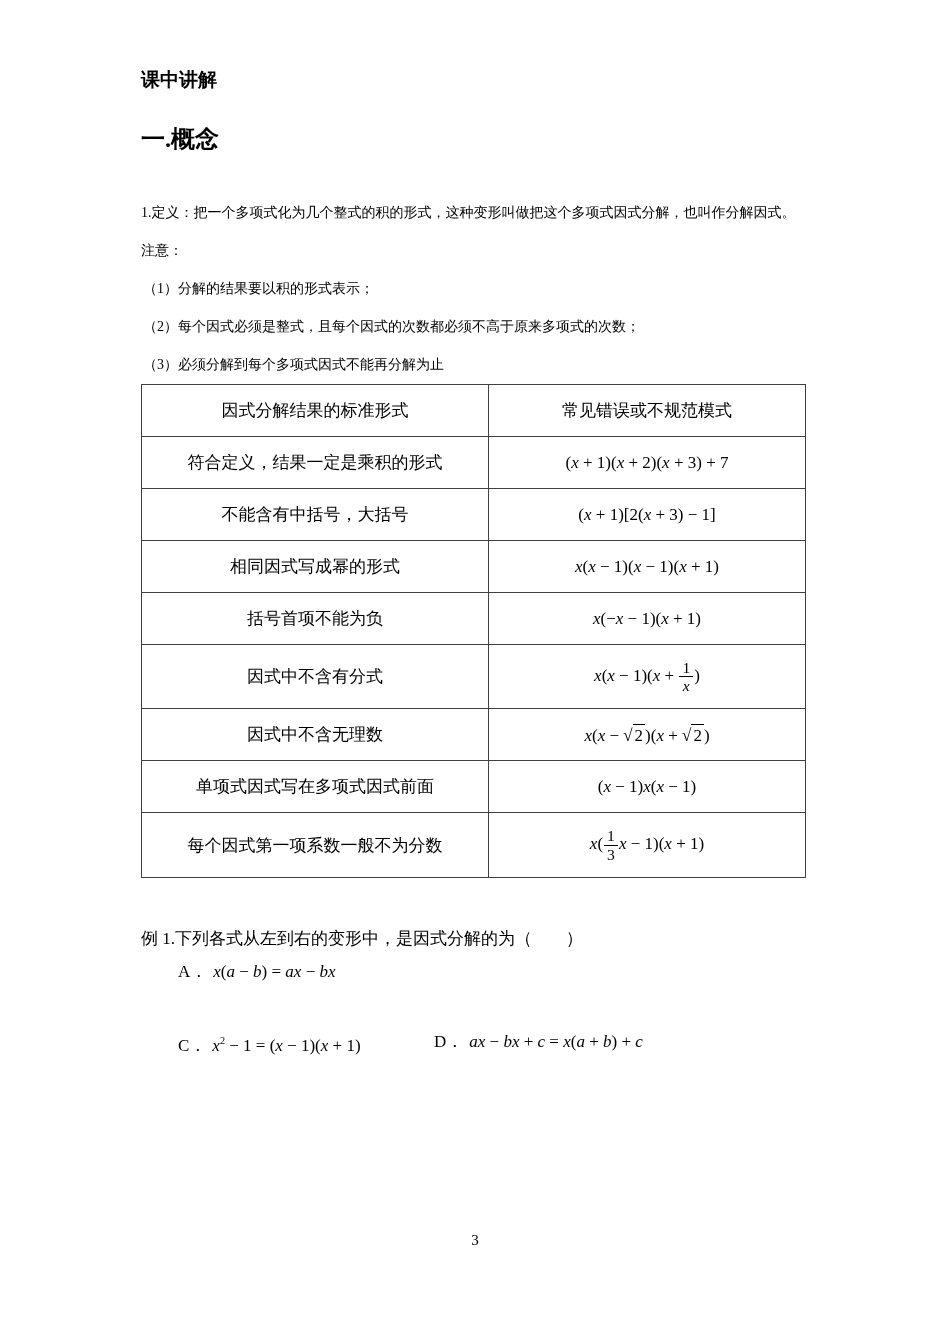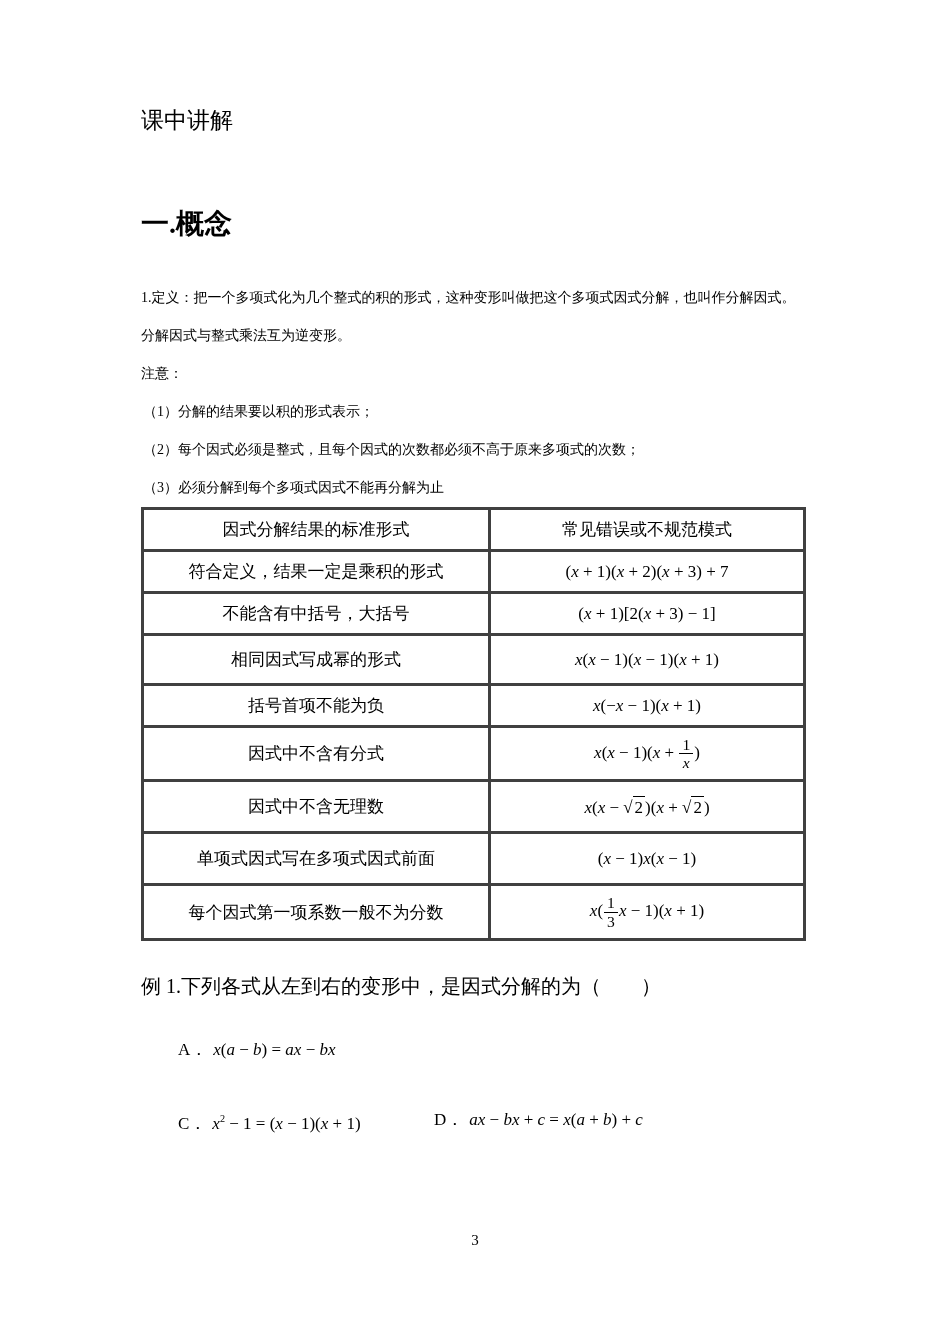--- a/index.html
+++ b/index.html
@@ -10,44 +10,44 @@
     width:950px; height:1344px;
     background:#ffffff;
     color:#000;
     font-family:"Liberation Serif","DejaVu Serif",serif;
     overflow:hidden;
   }
   .content {
     position:absolute; left:141px; top:0; width:669px;
   }
   h1.doc-title {
-    margin-top:109px;
-    font-size:23px; line-height:24px; font-weight:normal;
+    margin-top:68px;
+    font-size:19px; line-height:24px; font-weight:bold;
   }
   h2.section-title {
-    margin-top:78px;
-    font-size:28px; line-height:26px; font-weight:bold;
+    margin-top:34px;
+    font-size:24px; line-height:26px; font-weight:bold;
   }
   p.body-text {
     font-size:14px; line-height:38px;
   }
   p.definition { margin-top:42px; text-align:justify; }
   .note-item { padding-left:2px; }
   p.table-caption { font-size:17px; line-height:26px; }
   table.req-table {
     margin-top:0px;
     border-collapse:collapse;
     width:665px;
     table-layout:fixed;
   }
   .req-table td {
-    border:3px solid #404040;
+    border:1px solid #404040;
     text-align:center; vertical-align:middle;
     font-size:17px;
-    padding:8px 4px;
+    padding:14px 4px;
   }
   .req-table td.rule-cell { width:347px; }
   .req-table tr:nth-child(1)  td { height:37px; }
   .req-table tr:nth-child(2)  td { height:38px; }
   .req-table tr:nth-child(3)  td { height:38px; }
   .req-table tr:nth-child(4)  td { height:50px; }
   .req-table tr:nth-child(5)  td { height:39px; }
   .req-table tr:nth-child(6)  td { height:36px; }
   .req-table tr:nth-child(7)  td { height:52px; }
   .req-table tr:nth-child(8)  td { height:52px;text-align:center; }
@@ -59,23 +59,23 @@
   .frac {
     display:inline-flex; flex-direction:column; align-items:center;
     vertical-align:middle; line-height:1.1; font-size:0.92em;
     margin:0 1px; text-align:center;
   }
   .fnum { border-bottom:1px solid #000; padding:0 3px 0px; display:block; }
   .fden { padding-top:0px; display:block; }
   .sqrt { white-space:nowrap; }
   .radsym { }
   .radand { display:inline-block; border-top:1px solid #000; padding:0 2px; line-height:1.25; }
-  p.example-prompt { margin-top:32px; font-size:20px; line-height:26px; }
+  p.example-prompt { margin-top:48px; font-size:17px; line-height:26px; }
   .opt-row { display:flex; font-size:17px; line-height:30px; }
-  .opt-row-1 { margin-top:36px; }
+  .opt-row-1 { margin-top:5px; }
   .opt-row-2 { margin-top:40px; }
   .option { white-space:nowrap; }
   .opt-row .option:first-child { margin-left:37px; width:256px; }
   .opt-label { margin-right:6px; }
   .page-number {
     position:absolute; top:1232px; left:0; width:950px;
     text-align:center; font-size:15px;
   }
 </style>
 </head>
@@ -83,21 +83,20 @@
 
 <div class="page">
   <div class="content">
 
     <h1 class="doc-title">课中讲解</h1>
 
     <h2 class="section-title">一.概念</h2>
 
     <p class="body-text definition">1.定义：把一个多项式化为几个整式的积的形式，这种变形叫做把这个多项式因式分解，也叫作分解因式。</p>
 
-    <p class="body-text">分解因式与整式乘法互为逆变形。</p>
 
     <p class="body-text">注意：</p>
 
     <p class="body-text note-item">（1）分解的结果要以积的形式表示；</p>
     <p class="body-text note-item">（2）每个因式必须是整式，且每个因式的次数都必须不高于原来多项式的次数；</p>
     <p class="body-text note-item">（3）必须分解到每个多项式因式不能再分解为止</p>
 
 
     <table class="req-table">
       <tbody>

